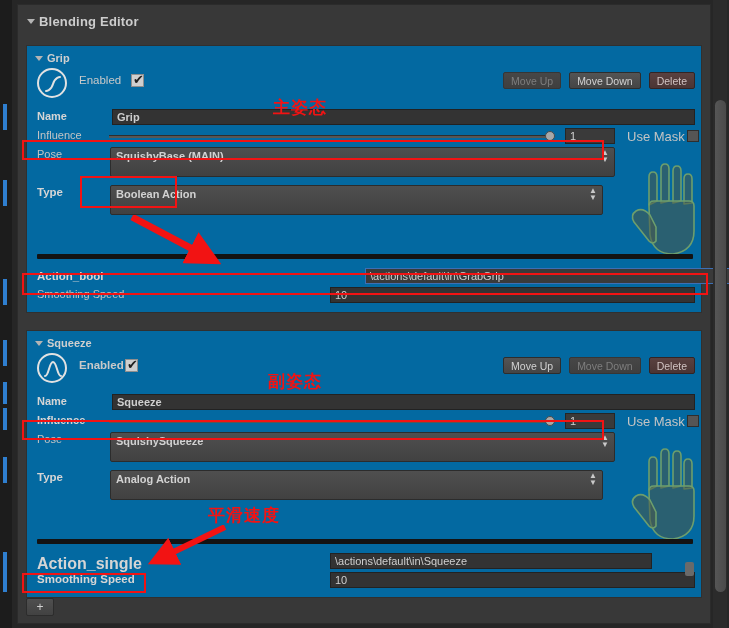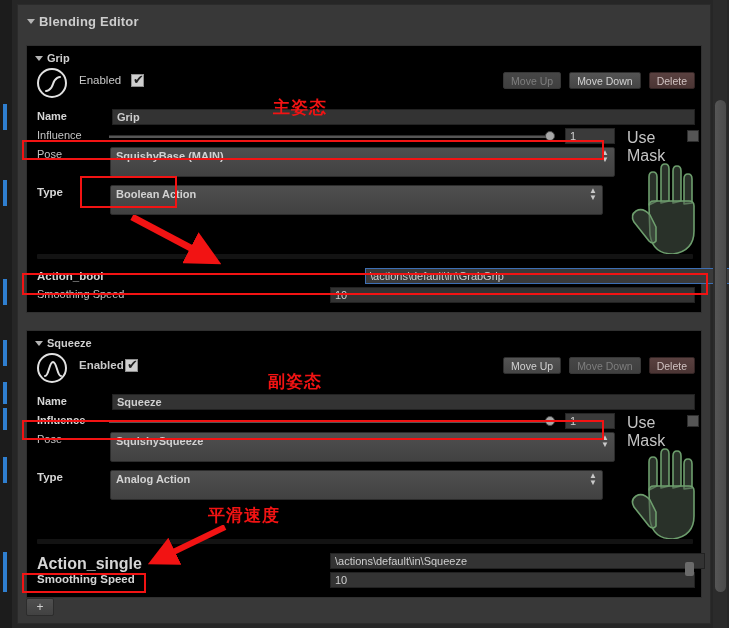--- a/index.html
+++ b/index.html
@@ -51,21 +51,21 @@
     border-top: 5px solid #b4b4b4;
     vertical-align: middle;
     margin-right: 4px;
     margin-bottom: 2px;
   }
 
   
   .blend-block {
     position: absolute;
     left: 8px; width: 676px;
-    background: #000000;
+    background: #0369a1;
     border: 1px solid #303030;
     box-sizing: border-box;
   }
   .blk-grip   { top: 40px;  height: 268px; }
   .blk-sqz    { top: 325px; height: 268px; }
 
   .blk-header {
     position: absolute; left: 8px; top: 6px;
     font-size: 11px; font-weight: bold; color: #cfcfcf;
   }
@@ -179,21 +179,21 @@
     width: 10px; height: 10px; border-radius: 50%;
     background: #a8a8a8; border: 1px solid #4a4a4a;
     box-sizing: border-box;
   }
   .numfield {
     position: absolute; height: 16px; width: 50px;
     background: #3a3a3a; border: 1px solid #262626;
     box-sizing: border-box; font-size: 11px; color: #d2d2d2;
     padding-left: 4px; line-height: 15px;
   }
-  .usemask-lbl { position: absolute; font-size: 16px; color: #c4c4c4; }
+  .usemask-lbl { position: absolute; font-size: 13px; color: #c4c4c4; }
   .usemask-box {
     position: absolute;
     width: 12px; height: 12px;
     background: #555555; border: 1px solid #2e2e2e;
     box-sizing: border-box;
   }
 
   
   .sepbar {
     position: absolute; left: 10px; width: 656px; height: 5px;
@@ -410,21 +410,21 @@
           <path d="M61 45 L61 20 Q61 15 65 15 Q69 15 69 20 L69 44 Z"></path>
           <path d="M26 47 Q26 42 31 42 L66 42 Q71 42 71 47 L71 72 Q71 92 50 95 Q30 95 27 76 Z"></path>
           <path d="M27 56 Q20 48 13 52 Q7 56 11 63 L26 82 Q30 86 33 82 L33 68 Z"></path>
         </g>
       </svg>
 
       <div class="sepbar" style="top:208px;"></div>
 
       <div class="prow" style="top:223px; width:660px;">
         <span class="plabel bold" style="font-size:16px;">Action_single</span>
-        <div class="field" style="left:293px; top:-1px; width:375px;">\actions\default\in\Squeeze</div>
+        <div class="field" style="left:293px; top:-1px; width:322px;">\actions\default\in\Squeeze</div>
       </div>
 
       <div class="prow" style="top:241px; width:660px;">
         <span class="plabel bold" style="font-size:11.5px;">Smoothing Speed</span>
         <div class="field" style="left:293px; top:0; width:365px;">10</div>
       </div>
     </div>
 
     <div class="inner-scroll-thumb"></div>
   </div>

